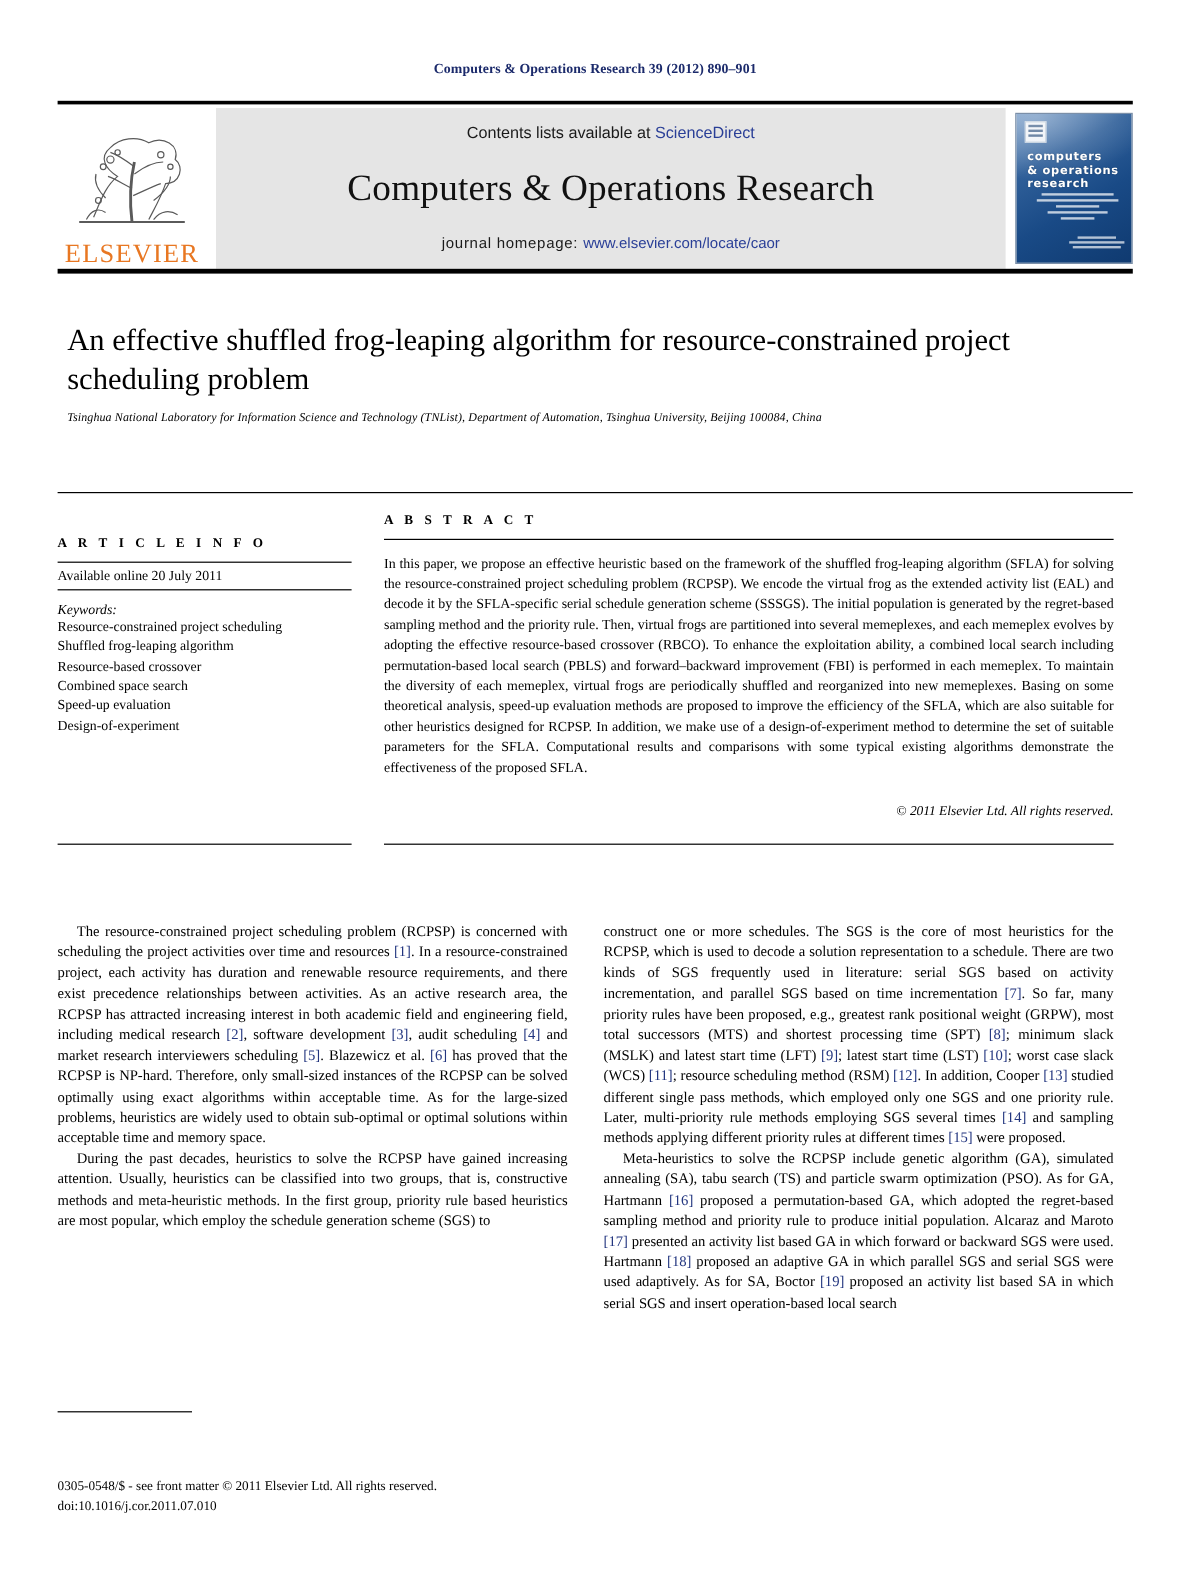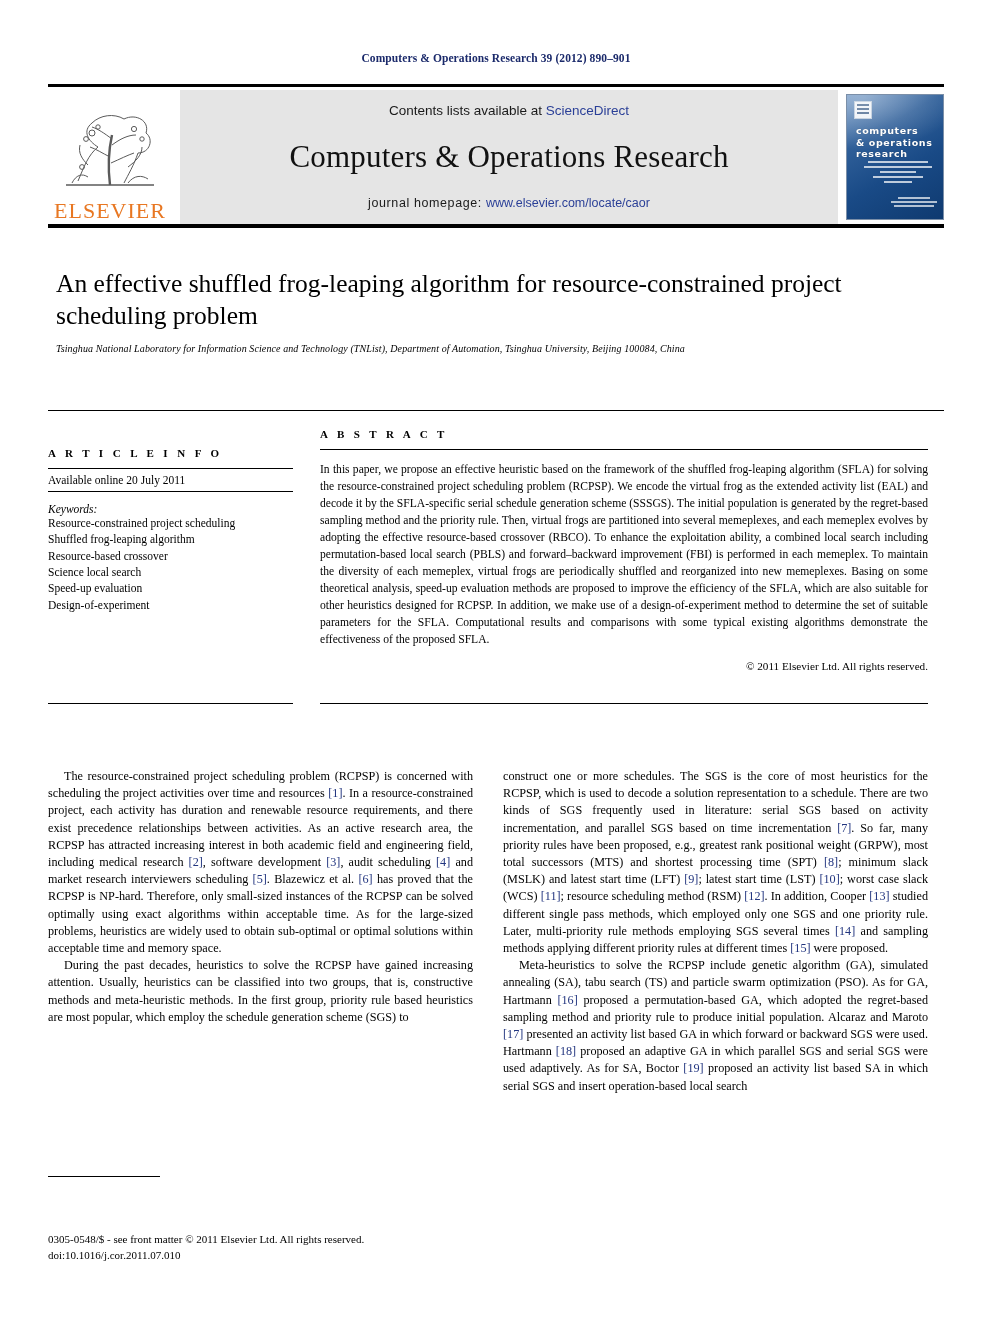--- a/index.html
+++ b/index.html
@@ -244,21 +244,22 @@
     font-family: "Liberation Serif", serif;
     font-size: 11.6px;
     line-height: 1.47;
     text-align: justify;
     margin-top: 11px;
   }
   .abs-copy {
     font-family: "Liberation Serif", serif;
     font-size: 11.2px;
     text-align: right;
-    margin-top: 12px;
+    margin-top: 22px;
+    font-style: italic;
   }
   .rule-abs-bottom { position:absolute; left:320px; top:703px; width:608px; height:1px; background:#000; }
   .rule-info-bottom { position:absolute; left:48px; top:703px; width:245px; height:1px; background:#000; }
 
   
   .body-left  { position: absolute; left: 48px;  top: 768px; width: 425px; }
   .body-right { position: absolute; left: 503px; top: 768px; width: 425px; }
 
   h2.sec-title {
     font-family: "Liberation Serif", serif;
@@ -385,21 +386,21 @@
   <div class="info-col">
     <div class="sec-label">A R T I C L E   I N F O</div>
     <div class="hr-thin"></div>
     <div class="avail">Available online 20 July 2011</div>
     <div class="hr-thin2"></div>
     <div class="kw-head">Keywords:</div>
     <div class="kw-list">
       <div>Resource-constrained project scheduling</div>
       <div>Shuffled frog-leaping algorithm</div>
       <div>Resource-based crossover</div>
-      <div>Science local search</div>
+      <div>Combined space search</div>
       <div>Speed-up evaluation</div>
       <div>Design-of-experiment</div>
     </div>
   </div>
 
   <div class="abs-col">
     <div class="sec-label">A B S T R A C T</div>
     <div class="hr-thin"></div>
     <div class="abs-body">In this paper, we propose an effective heuristic based on the framework of the shuffled frog-leaping algorithm (SFLA) for solving the resource-constrained project scheduling problem (RCPSP). We encode the virtual frog as the extended activity list (EAL) and decode it by the SFLA-specific serial schedule generation scheme (SSSGS). The initial population is generated by the regret-based sampling method and the priority rule. Then, virtual frogs are partitioned into several memeplexes, and each memeplex evolves by adopting the effective resource-based crossover (RBCO). To enhance the exploitation ability, a combined local search including permutation-based local search (PBLS) and forward–backward improvement (FBI) is performed in each memeplex. To maintain the diversity of each memeplex, virtual frogs are periodically shuffled and reorganized into new memeplexes. Basing on some theoretical analysis, speed-up evaluation methods are proposed to improve the efficiency of the SFLA, which are also suitable for other heuristics designed for RCPSP. In addition, we make use of a design-of-experiment method to determine the set of suitable parameters for the SFLA. Computational results and comparisons with some typical existing algorithms demonstrate the effectiveness of the proposed SFLA.</div>
     <div class="abs-copy">© 2011 Elsevier Ltd. All rights reserved.</div>

